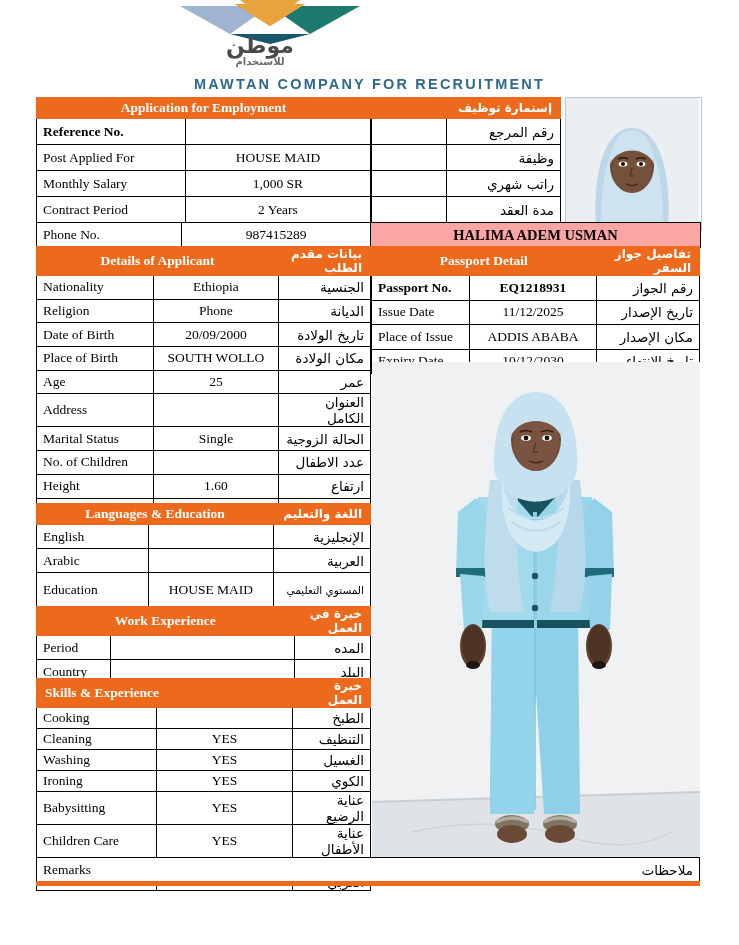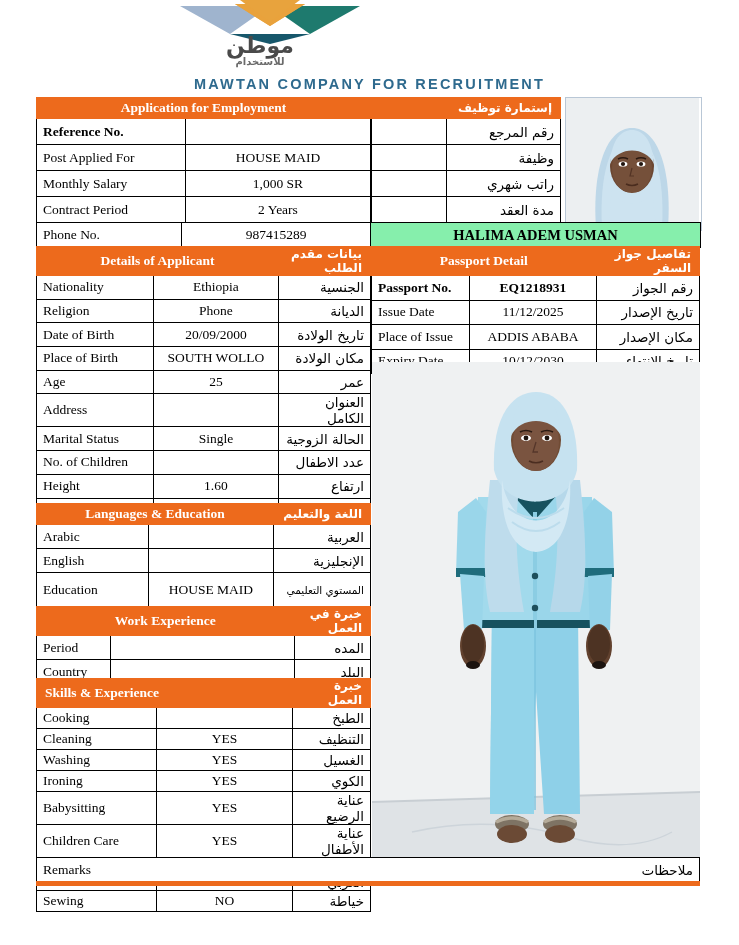--- a/index.html
+++ b/index.html
@@ -187,21 +187,21 @@
   </div>
 
   <table class="tbl" style="left:36px;top:222px;width:335px;">
     <tbody>
         <tr>
       <td class="lbl" style="width:143px;height:24px;">Phone No.</td>
       <td class="val" style="width:192px;">987415289</td>
     </tr>
   </tbody>
     </table>
-  <div style="position:absolute;left:371px;top:222px;width:329px;height:24px;border:1px solid #000;border-left:none;background:#86efac;">
+  <div style="position:absolute;left:371px;top:222px;width:329px;height:24px;border:1px solid #000;border-left:none;background:#fca5a5;">
     <div style="text-align:center;font-weight:bold;font-size:14.5px;line-height:24px;">HALIMA ADEM USMAN</div>
   </div>
 
   <table class="tbl" style="left:36px;top:246px;width:335px;">
     <tbody>
         <tr class="bandhead">
       <td class="en" colspan="2" style="width:245px;">Details of Applicant</td>
       <td class="ar" style="width:90px;">بيانات مقدم الطلب</td>
     </tr>
     <tr>
@@ -359,30 +359,30 @@
     </svg>
   </div>
 
   <table class="tbl" style="left:36px;top:503px;width:335px;">
     <tbody>
         <tr class="bandhead">
       <td class="en" colspan="2" style="width:245px;">Languages &amp; Education</td>
       <td class="ar" style="width:90px;">اللغة والتعليم</td>
     </tr>
     <tr>
+      <td class="lbl" style="width:112px;height:23px;">English</td>
+      <td class="val" style="width:133px;"></td>
+      <td class="ar" style="width:90px;">الإنجليزية</td>
+    </tr>
+    <tr>
       <td class="lbl" style="height:23px;">Arabic</td>
       <td class="val"></td>
       <td class="ar">العربية</td>
     </tr>
     <tr>
-      <td class="lbl" style="width:112px;height:23px;">English</td>
-      <td class="val" style="width:133px;"></td>
-      <td class="ar" style="width:90px;">الإنجليزية</td>
-    </tr>
-    <tr>
       <td class="lbl" style="height:34px;">Education</td>
       <td class="val">HOUSE MAID</td>
       <td class="ar" style="font-size:10.5px;line-height:12px;">المستوي التعليمي</td>
     </tr>
   </tbody>
     </table>
 
   <table class="tbl" style="left:36px;top:606px;width:335px;">
     <tbody>
         <tr class="bandhead">
@@ -436,25 +436,20 @@
     <tr>
       <td class="lbl" style="height:20px;">Children Care</td>
       <td class="val">YES</td>
       <td class="ar">عناية الأطفال</td>
     </tr>
     <tr>
       <td class="lbl" style="height:20px;">Arabic Cooking</td>
       <td class="val">NO</td>
       <td class="ar">الطبخ العربي</td>
     </tr>
-    <tr>
-      <td class="lbl" style="height:20px;">Sewing</td>
-      <td class="val">NO</td>
-      <td class="ar">خياطة</td>
-    </tr>
   </tbody>
     </table>
 
   <table class="tbl" style="left:36px;top:857px;width:664px;">
     <tbody>
         <tr>
       <td class="lbl" style="width:560px;height:23px;border-right:none;">Remarks</td>
       <td class="ar" style="width:104px;border-left:none;">ملاحظات</td>
     </tr>
   </tbody>

